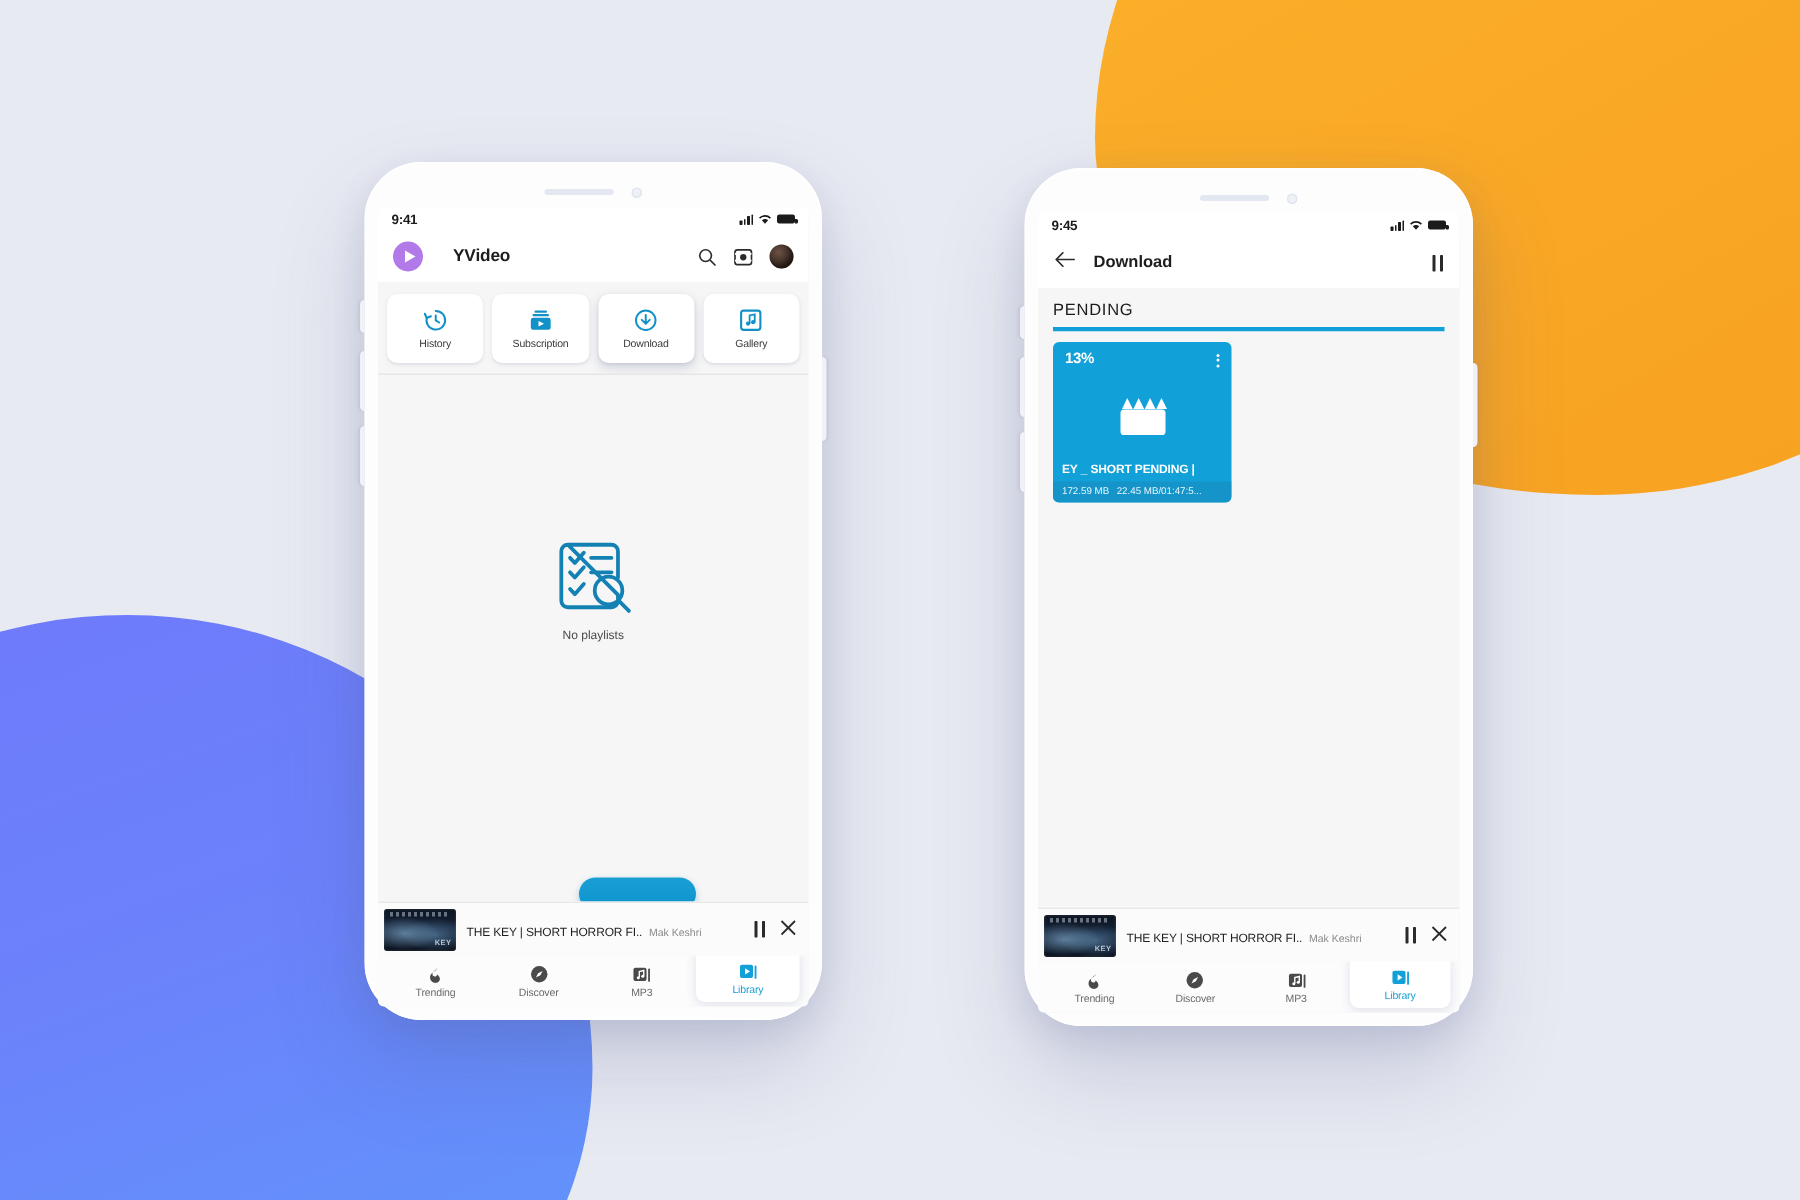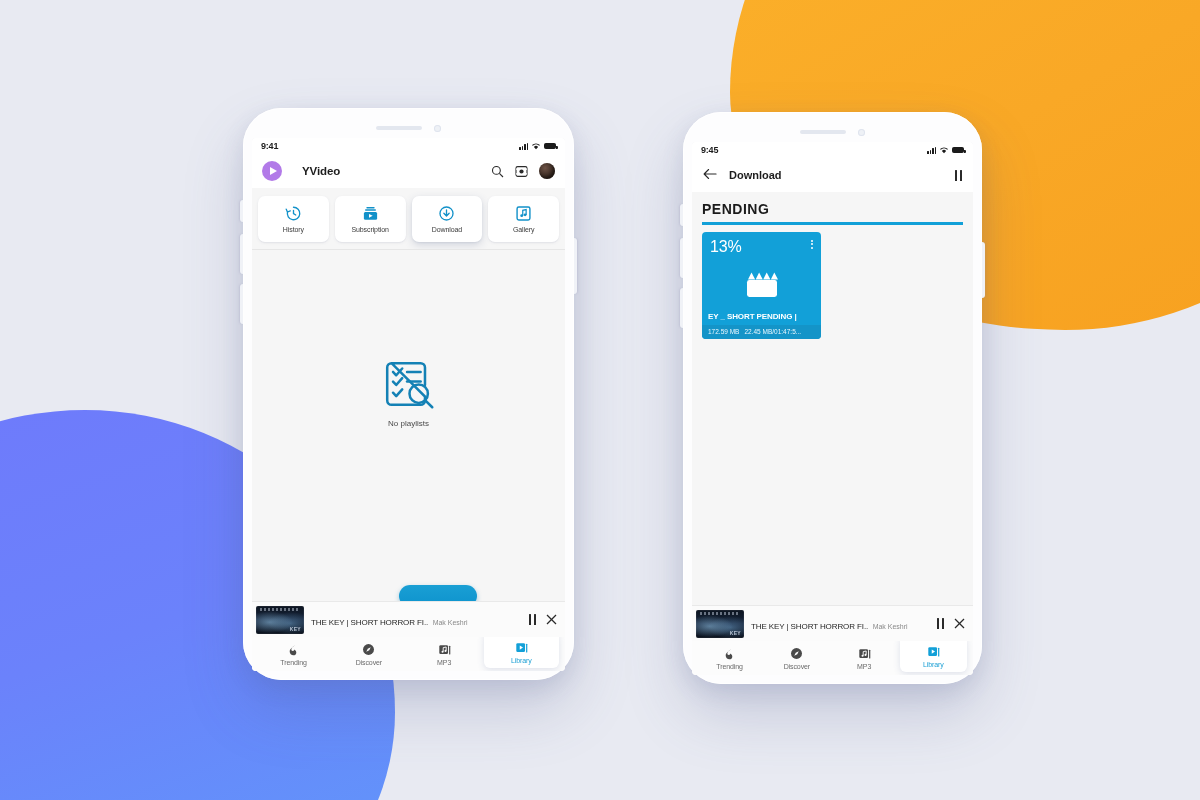--- a/index.html
+++ b/index.html
@@ -35,21 +35,21 @@
   .phone {
     position: absolute;
     background: #fdfdfe;
     border-radius: 38px;
     box-shadow:
       0 30px 60px rgba(80,92,140,0.22),
       0 8px 22px rgba(80,92,140,0.14),
       inset 0 0 0 1px rgba(255,255,255,0.9);
     padding: 10px 9px 9px 9px;
   }
-  .phone-1 { left: 243px; top: 108px; width: 331px; height: 572px; }
+  .phone-1 { left: 243px; top: 108px; width: 305px; height: 572px; }
   .phone-2 { left: 683px; top: 112px; width: 299px; height: 572px; }
 
   .bezel-top {
     position: absolute;
     top: 12px; left: 0; right: 0;
     height: 16px;
     display: flex; align-items: center; justify-content: center;
     gap: 12px;
   }
   .speaker {
@@ -277,40 +277,40 @@
   .dlbar {
     flex: 0 0 34px;
     background: #fff;
     display: flex; align-items: center;
     gap: 12px;
     padding: 0 11px;
     box-shadow: 0 1px 0 rgba(0,0,0,0.04);
   }
   .dl-title { font-size: 11px; font-weight: bold; color: #1d1d1d; flex: 1 1 auto; }
   .pending-head {
-    font-size: 14px; font-weight: bold; color: #1b1b1b;
+    font-size: 11px; font-weight: normal; color: #1b1b1b;
     letter-spacing: 0.5px;
     padding: 9px 10px 5px 10px;
     background: #f6f6f6;
   }
   .pending-rule { height: 2.5px; background: #12a0d8; margin: 0 10px; }
   .dl-grid { padding: 7px 10px 0 10px; background: #f6f6f6; flex: 1 1 auto; }
   .dl-card {
     width: 119px; height: 107px;
     border-radius: 4px;
     background: #12a0d8;
     position: relative;
     display: flex; flex-direction: column;
     overflow: hidden;
   }
   .dl-top {
     display: flex; align-items: flex-start; justify-content: space-between;
     padding: 6px 6px 0 8px;
   }
-  .dl-pct { font-size: 16px; font-weight: normal; color: #fff; letter-spacing: -0.2px; }
+  .dl-pct { font-size: 10px; font-weight: bold; color: #fff; letter-spacing: -0.2px; }
   .kebab { display: flex; flex-direction: column; gap: 1.5px; padding: 2px 2px; }
   .kebab i { width: 2px; height: 2px; border-radius: 50%; background: #fff; display: block; }
   .dl-mid { flex: 1 1 auto; display: flex; align-items: center; justify-content: center; }
   .dl-name {
     font-size: 8px; font-weight: bold; color: #fff;
     padding: 0 0 4px 6px;
     white-space: nowrap; overflow: hidden;
     letter-spacing: -0.1px;
   }
   .dl-sub {

